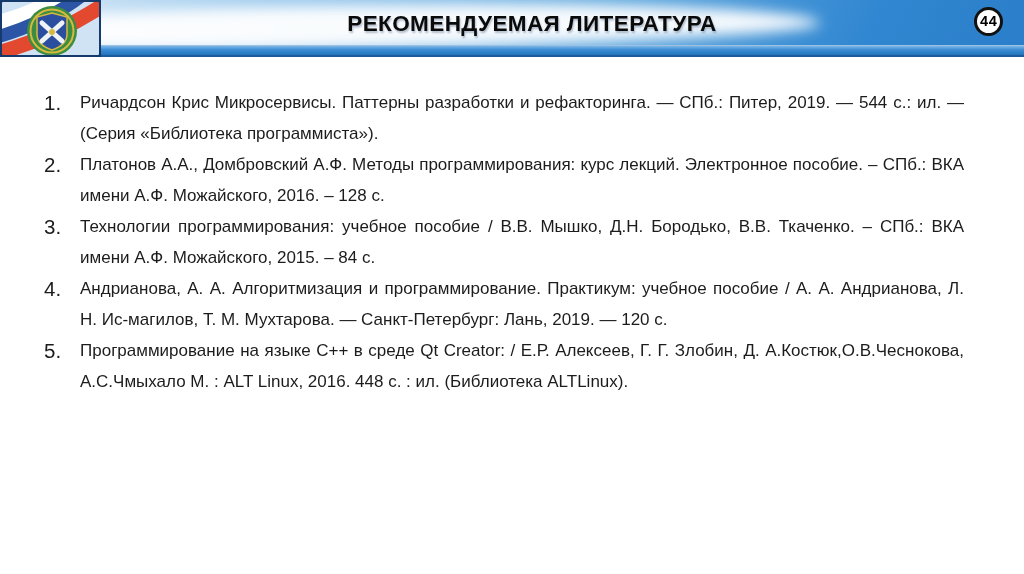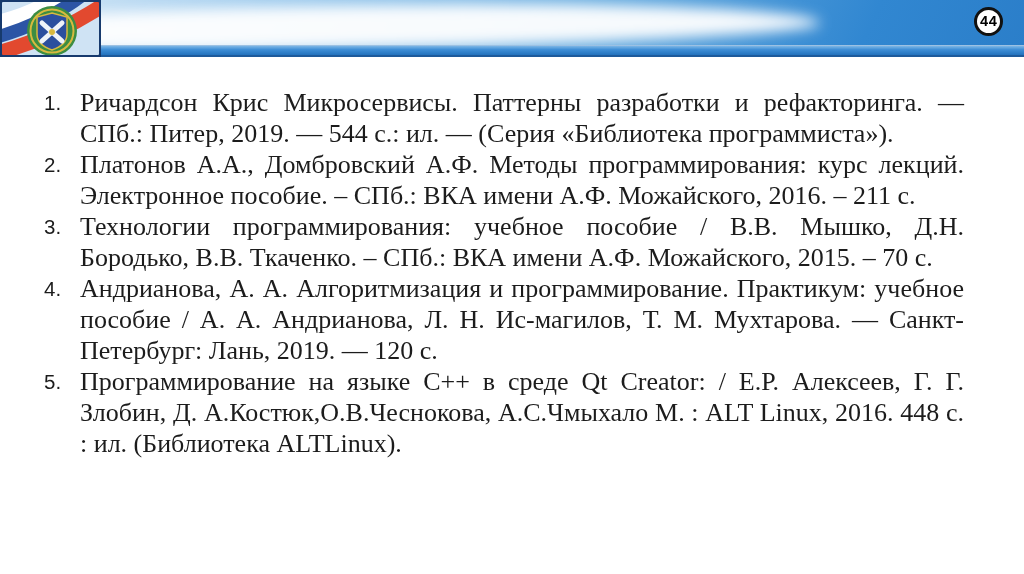--- a/index.html
+++ b/index.html
@@ -103,35 +103,35 @@
     align-items: flex-start;
   }
   .ref-num {
     flex: 0 0 36px;
     font-size: 20.5px;
     line-height: 31px;
     color: #1c1c1c;
   }
   .ref-text {
     flex: 1;
-    font-size: 26px;
+    font-size: 17px;
     line-height: 31px;
     color: #1c1c1c;
     text-align: justify;
-    font-family: Liberation Serif, serif;
   }
 </style>
 </head>
 <body>
 
 <div class="slide">
 
   <div class="header">
     <div class="header-sweep"></div>
     <div class="header-strip"></div>
+    <div class="header-title">РЕКОМЕНДУЕМАЯ ЛИТЕРАТУРА</div>
     <div class="page-badge">44</div>
   </div>
 
   <div class="logo">
     <svg width="101" height="57" viewBox="0 0 101 57" xmlns="http://www.w3.org/2000/svg">
       <rect x="0" y="0" width="101" height="57" rx="3" fill="#cfe3f4"></rect>
       <path d="M-6,24 Q40,13 64,-8" stroke="#ffffff" stroke-width="16" fill="none"></path>
       <path d="M-6,38 Q47,23 84,-6" stroke="#2c55a5" stroke-width="13" fill="none"></path>
       <path d="M-6,54 Q54,38 108,2" stroke="#e2492f" stroke-width="15" fill="none"></path>
       <circle cx="52" cy="31" r="25" fill="#3c8d42"></circle>
@@ -143,25 +143,25 @@
     </svg>
   </div>
 
   <div class="content">
     <div class="ref">
       <span class="ref-num">1.</span>
       <div class="ref-text">Ричардсон Крис Микросервисы. Паттерны разработки и рефакторинга. — СПб.: Питер, 2019. — 544 с.: ил. — (Серия «Библиотека программиста»).</div>
     </div>
     <div class="ref">
       <span class="ref-num">2.</span>
-      <div class="ref-text">Платонов А.А., Домбровский А.Ф. Методы программирования: курс лекций. Электронное пособие. – СПб.: ВКА имени А.Ф. Можайского, 2016. – 211 с.</div>
+      <div class="ref-text">Платонов А.А., Домбровский А.Ф. Методы программирования: курс лекций. Электронное пособие. – СПб.: ВКА имени А.Ф. Можайского, 2016. – 128 с.</div>
     </div>
     <div class="ref">
       <span class="ref-num">3.</span>
-      <div class="ref-text">Технологии программирования: учебное пособие / В.В. Мышко, Д.Н. Бородько, В.В. Ткаченко. – СПб.: ВКА имени А.Ф. Можайского, 2015. – 70 с.</div>
+      <div class="ref-text">Технологии программирования: учебное пособие / В.В. Мышко, Д.Н. Бородько, В.В. Ткаченко. – СПб.: ВКА имени А.Ф. Можайского, 2015. – 84 с.</div>
     </div>
     <div class="ref">
       <span class="ref-num">4.</span>
       <div class="ref-text">Андрианова, А. А. Алгоритмизация и программирование. Практикум: учебное пособие / А. А. Андрианова, Л. Н. Ис-магилов, Т. М. Мухтарова. — Санкт-Петербург: Лань, 2019. — 120 с.</div>
     </div>
     <div class="ref">
       <span class="ref-num">5.</span>
       <div class="ref-text">Программирование на языке C++ в среде Qt Creator: / Е.Р. Алексеев, Г. Г. Злобин, Д. А.Костюк,О.В.Чеснокова, А.С.Чмыхало  М. : ALT Linux, 2016.  448 с. : ил.  (Библиотека ALTLinux).</div>
     </div>
   </div>

